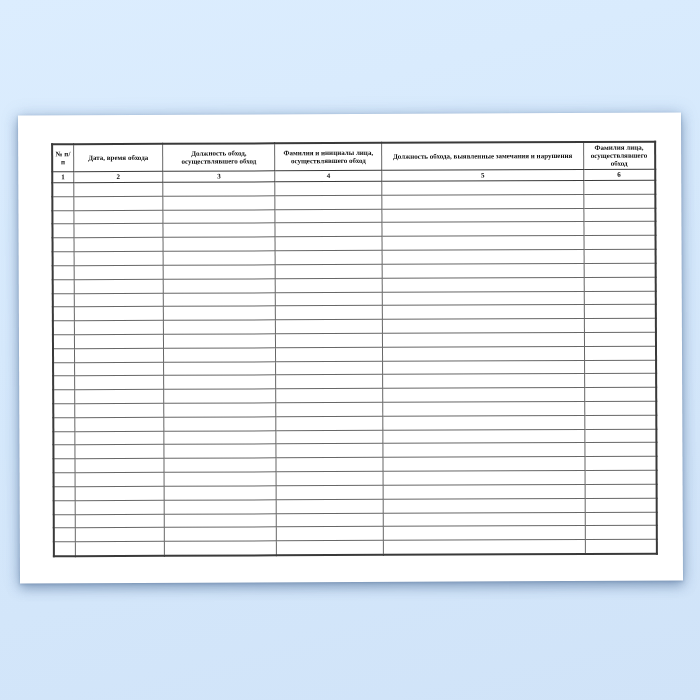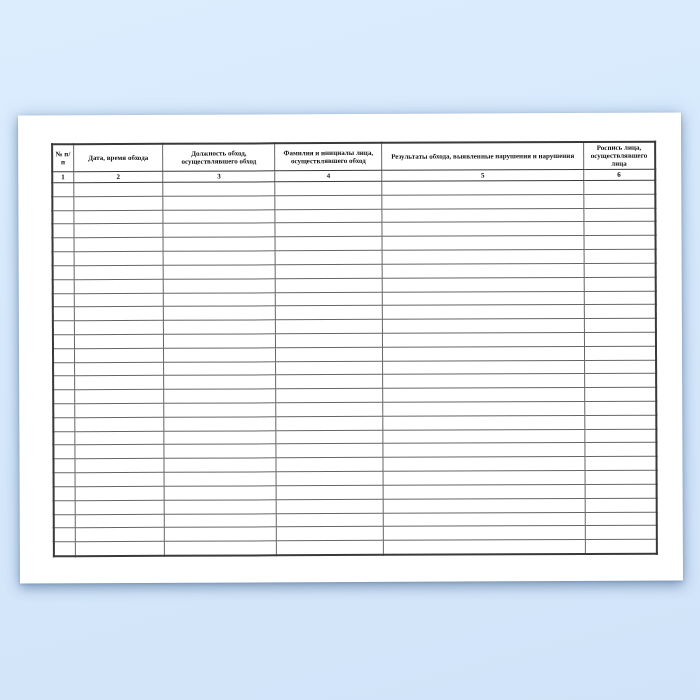--- a/index.html
+++ b/index.html
@@ -49,22 +49,22 @@
       <col style="width:17.8%">
         <col style="width:33.4%">
         <col style="width:11.9%">
     </colgroup>
     <thead>
       <tr class="header-row">
         <th>№ п/п</th>
         <th>Дата, время обхода</th>
         <th>Должность обход, осуществлявшего обход</th>
         <th>Фамилия и инициалы лица, осуществлявшего обход</th>
-        <th>Результаты обхода, выявленные нарушения и нарушения</th>
-        <th>Роспись лица, осуществлявшего лица</th>
+        <th>Должность обхода, выявленные замечания и нарушения</th>
+        <th>Фамилия лица, осуществлявшего обход</th>
       </tr>
       <tr class="num-row">
         <td>1</td>
         <td>2</td>
         <td>3</td>
         <td>4</td>
         <td>5</td>
         <td>6</td>
       </tr>
     </thead>

